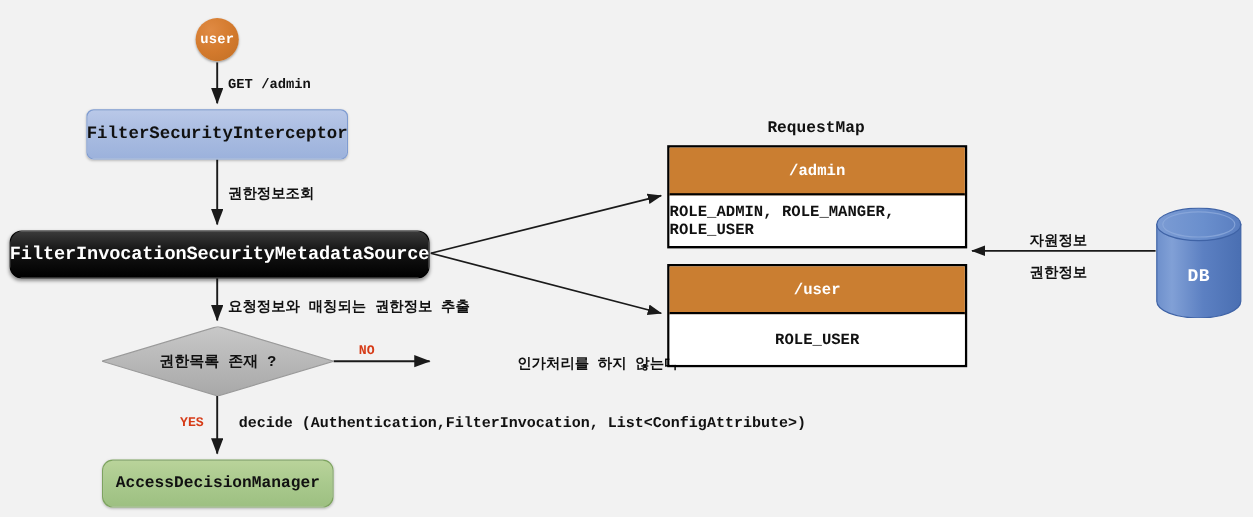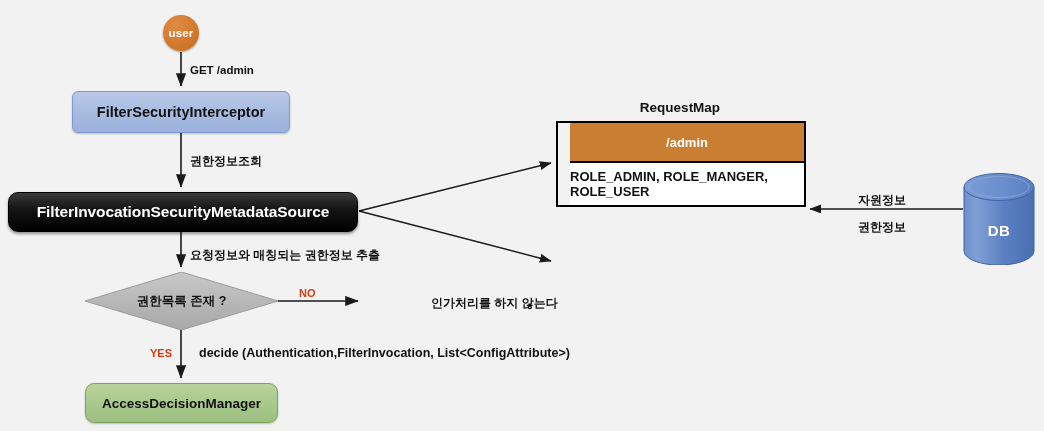--- a/index.html
+++ b/index.html
@@ -11,20 +11,21 @@
     height: 431px;
     background: #f2f2f2;
     font-family: "Liberation Sans", "DejaVu Sans", sans-serif;
     overflow: hidden;
   }
   #canvas {
     position: relative;
     width: 1044px;
     height: 431px;
     background: #f2f2f2;
+    font-family: Liberation Mono, monospace;
   }
   #edges {
     position: absolute;
     left: 0; top: 0;
     width: 1044px;
     height: 431px;
     pointer-events: none;
   }
   .node {
     position: absolute;
@@ -110,21 +111,21 @@
     font-weight: bold;
     color: #111111;
   }
   .maptable {
     position: absolute;
     left: 556px;
     width: 250px;
     border: 2px solid #000000;
     box-sizing: border-box;
   }
-  #table-admin { top: 121px; padding-left: 12px; }
+  #table-admin { top: 121px; }
   #table-user  { top: 220px; }
   .maptable .thead {
     height: 40px;
     background: #ca7e31;
     display: flex;
     align-items: center;
     justify-content: center;
     color: #ffffff;
     font-size: 13px;
     font-weight: bold;
@@ -256,20 +257,24 @@
 
   <div class="edge-label ko" style="left:858px; top:219px;">권한정보</div>
 
   <div class="node map-title">RequestMap</div>
 
   <div class="maptable" id="table-admin">
     <div class="thead">/admin</div>
     <div class="tbody">ROLE_ADMIN, ROLE_MANGER, ROLE_USER</div>
   </div>
 
+  <div class="maptable" id="table-user">
+    <div class="thead">/user</div>
+    <div class="tbody">ROLE_USER</div>
+  </div>
 
   <div class="node db">
     <svg width="72" height="92" viewBox="0 0 72 92" xmlns="http://www.w3.org/2000/svg">
       <path d="M1,14 L1,78 A35,14 0 0 0 71,78 L71,14 Z" fill="url(#dbBody)" stroke="#3f63a6" stroke-width="1"></path>
       <ellipse cx="36" cy="14" rx="35" ry="13.5" fill="url(#dbTop)" stroke="#3f63a6" stroke-width="1"></ellipse>
       <ellipse cx="36" cy="14" rx="30" ry="10.5" fill="none" stroke="#8fabdc" stroke-width="1" opacity="0.75"></ellipse>
     </svg>
     <span class="db-label">DB</span>
   </div>
 

